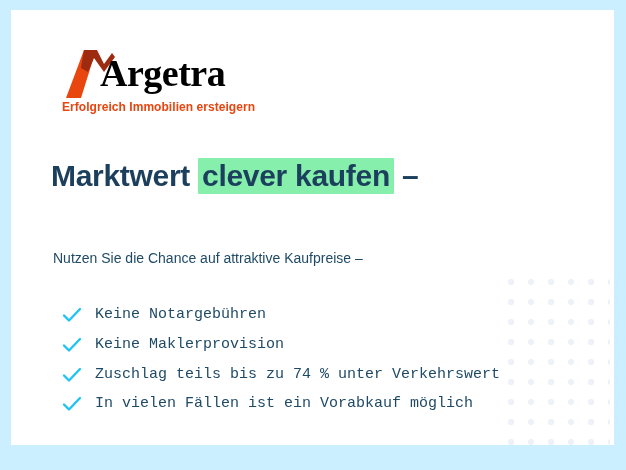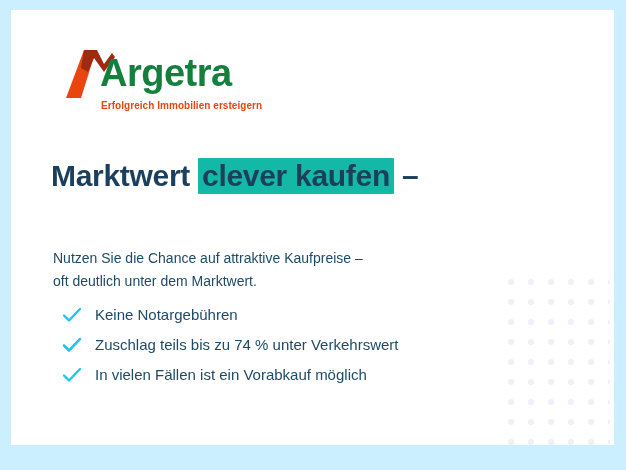--- a/index.html
+++ b/index.html
@@ -57,39 +57,38 @@
     position: absolute;
     left: 8px;
     top: 6px;
     width: 52px;
     height: 52px;
   }
   .logo-wordmark {
     position: absolute;
     left: 44px;
     top: 12px;
-    font-family: Liberation Sans, sans-serif;
+    font-family: Liberation Serif, serif;
     font-size: 38px;
     font-weight: bold;
-    color: #15803d;
+    color: #000000;
     letter-spacing: -0.5px;
     line-height: 1;
     white-space: nowrap;
   }
   .logo-tagline {
     position: absolute;
     left: 6px;
     top: 58px;
     font-family: "Liberation Sans", sans-serif;
-    font-size: 10px;
+    font-size: 12px;
     font-weight: bold;
     color: #e8450f;
     letter-spacing: 0.05px;
     white-space: nowrap;
-    margin-left: 39px;
   }
 
   
   .badge {
     position: absolute;
     right: 34px;
     top: 26px;
     width: 96px;
     height: 100px;
   }
@@ -102,21 +101,21 @@
     top: 127px;
     width: 500px;
     font-family: "Liberation Sans", sans-serif;
     font-size: 30px;
     font-weight: bold;
     color: #1b3f5c;
     line-height: 1.28;
     letter-spacing: -0.3px;
   }
   .headline .hl {
-    background: #14b8a6;
+    background: #86efac;
     padding: 1px 4px 2px 4px;
     border-radius: 1px;
   }
   .headline .line2 { display: block; }
 
   
   .subhead {
     position: absolute;
     left: 42px;
     top: 223px;
@@ -136,21 +135,21 @@
     top: 296px;
     width: 460px;
     list-style: none;
     margin: 0;
     padding: 0;
   }
   .bullets li {
     position: relative;
     padding-left: 36px;
     margin-bottom: 11px;
-    font-family: Liberation Sans, sans-serif;
+    font-family: Liberation Mono, monospace;
     font-size: 15px;
     color: #1f4a66;
     line-height: 1.25;
     white-space: nowrap;
   }
   .bullets li:last-child { margin-bottom: 12px; }
   .check-icon {
     position: absolute;
     left: 3px;
     top: 1px;
@@ -180,38 +179,38 @@
       <div class="logo-tagline">Erfolgreich Immobilien ersteigern</div>
     </div>
 
 
     <h1 class="headline">
       <span>Marktwert </span><span class="hl">clever kaufen</span><span> –</span>
     </h1>
 
     <p class="subhead">
       <span>Nutzen Sie die Chance auf attraktive Kaufpreise –</span>
-      <span class="line2">oft deutlich unter dem Marktwert.</span>
     </p>
 
     <ul class="bullets">
       <li>
         <span class="check-icon">
           <svg width="20" height="16" viewBox="0 0 20 16" xmlns="http://www.w3.org/2000/svg">
             <path d="M2 8.5 L7 13.5 L18 2" fill="none" stroke="#20c4f4" stroke-width="2.4" stroke-linecap="round" stroke-linejoin="round"></path>
           </svg>
         </span>
         <span>Keine Notargebühren</span>
       </li>
       <li>
         <span class="check-icon">
           <svg width="20" height="16" viewBox="0 0 20 16" xmlns="http://www.w3.org/2000/svg">
             <path d="M2 8.5 L7 13.5 L18 2" fill="none" stroke="#20c4f4" stroke-width="2.4" stroke-linecap="round" stroke-linejoin="round"></path>
           </svg>
         </span>
+        <span>Keine Maklerprovision</span>
       </li>
       <li>
         <span class="check-icon">
           <svg width="20" height="16" viewBox="0 0 20 16" xmlns="http://www.w3.org/2000/svg">
             <path d="M2 8.5 L7 13.5 L18 2" fill="none" stroke="#20c4f4" stroke-width="2.4" stroke-linecap="round" stroke-linejoin="round"></path>
           </svg>
         </span>
         <span>Zuschlag teils bis zu 74 % unter Verkehrswert</span>
       </li>
       <li>

